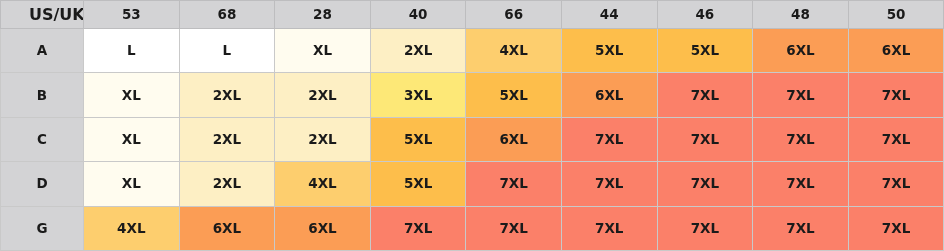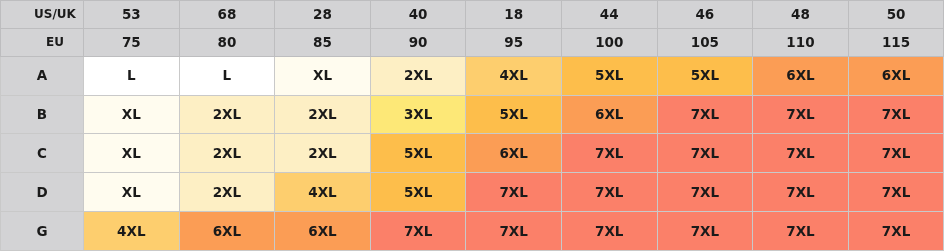--- a/index.html
+++ b/index.html
@@ -36,21 +36,21 @@
     overflow: hidden;
   }
 
   
   tr.header-row th,
   tr.header-row td {
     background: #d3d3d5;
     font-weight: bold;
     border-color: #bdbdbf;
   }
-  tr.header-row th.row-label { font-size: 12px; padding-left: 28px; }
+  tr.header-row th.row-label { font-size: 16px; padding-left: 28px; }
 
   
   td.row-label, th.row-label {
     background: #d3d3d5;
     font-weight: bold;
     border-color: #bdbdbf;
   }
 
   
   td.heat { font-weight: bold; font-size: 13px; }
@@ -71,37 +71,25 @@
       <col class="size-col">
       <col class="size-col">
   </colgroup>
   <thead>
     <tr class="header-row">
       <th class="row-label" scope="row">US/UK</th>
       <th>53</th>
       <th>68</th>
       <th>28</th>
       <th>40</th>
-      <th>18</th>
+      <th>66</th>
       <th>44</th>
       <th>46</th>
       <th>48</th>
       <th>50</th>
-    </tr>
-    <tr class="header-row">
-      <th class="row-label" scope="row">EU</th>
-      <th>75</th>
-      <th>80</th>
-      <th>85</th>
-      <th>90</th>
-      <th>95</th>
-      <th>100</th>
-      <th>105</th>
-      <th>110</th>
-      <th>115</th>
     </tr>
   </thead>
   <tbody>
     <tr>
       <th class="row-label" scope="row">A</th>
       <td class="heat" style="background-color: rgb(255, 255, 255);">L</td>
       <td class="heat" style="background-color: rgb(255, 255, 255);">L</td>
       <td class="heat" style="background-color: rgb(255, 252, 239);">XL</td>
       <td class="heat" style="background-color: rgb(253, 239, 196);">2XL</td>
       <td class="heat" style="background-color: rgb(253, 206, 110);">4XL</td>

